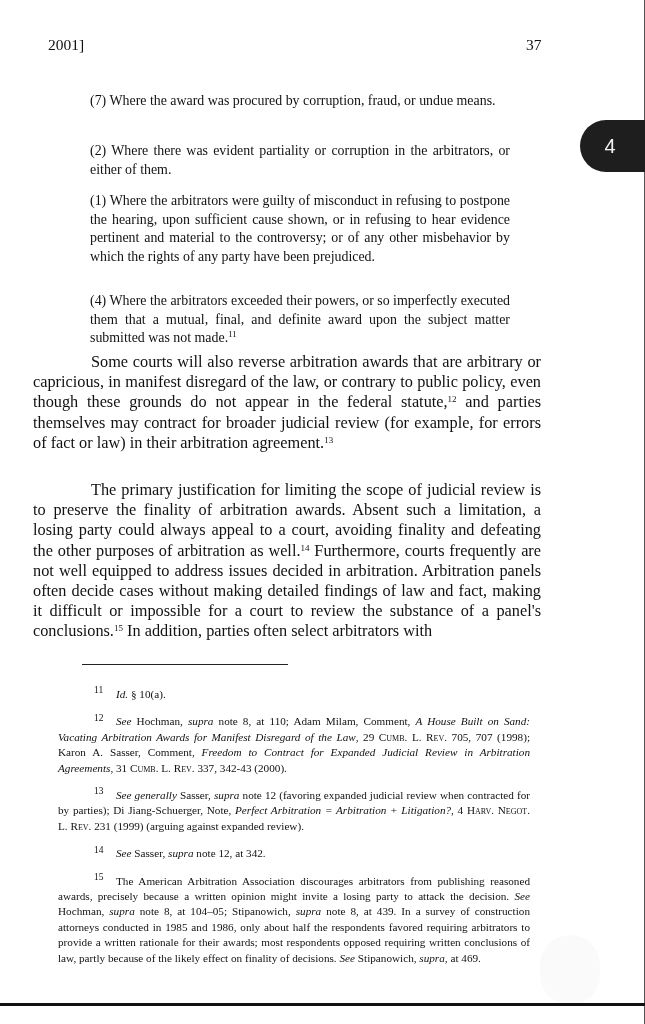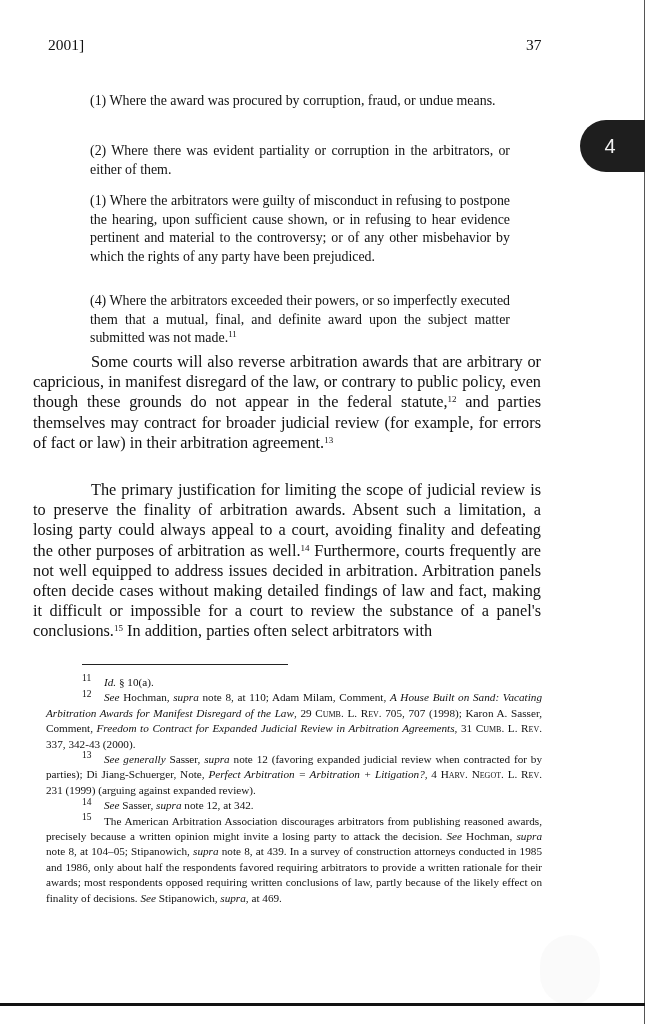--- a/index.html
+++ b/index.html
@@ -90,21 +90,21 @@
     }
     .footnotes {
       position: absolute;
       left: 46px;
       top: 675px;
       width: 496px;
       font-size: 11.2px;
       line-height: 15.4px;
       text-align: justify;
     }
-    .fn { margin: 0; }
+    .fn { margin: 12px; }
     .sc { font-variant: small-caps; }
 
     .bottom-rule {
       position: absolute;
       left: 0;
       top: 1003px;
       width: 645px;
       height: 3px;
       background: #111111;
     }
@@ -126,21 +126,21 @@
 <div class="running-head">
   <span class="year">2001]</span>
   <span class="pageno">37</span>
 </div>
 
 <div class="page-badge">
   <span>4</span>
 </div>
 
 <div class="quote-block q1">
-  <span>(1) Where the award was procured by corruption, fraud, or undue means.</span>
+  <span>(7) Where the award was procured by corruption, fraud, or undue means.</span>
 </div>
 <div class="quote-block q2">
   <span>(2) Where there was evident partiality or corruption in the arbitrators, or either of them.</span>
 </div>
 <div class="quote-block q3">
   <span>(1) Where the arbitrators were guilty of misconduct in refusing to postpone the hearing, upon sufficient cause shown, or in refusing to hear evidence pertinent and material to the controversy; or of any other misbehavior by which the rights of any party have been prejudiced.</span>
 </div>
 <div class="quote-block q4">
   <span>(4) Where the arbitrators exceeded their powers, or so imperfectly executed them that a mutual, final, and definite award upon the subject matter submitted was not made.</span><sup>11</sup>
 </div>

